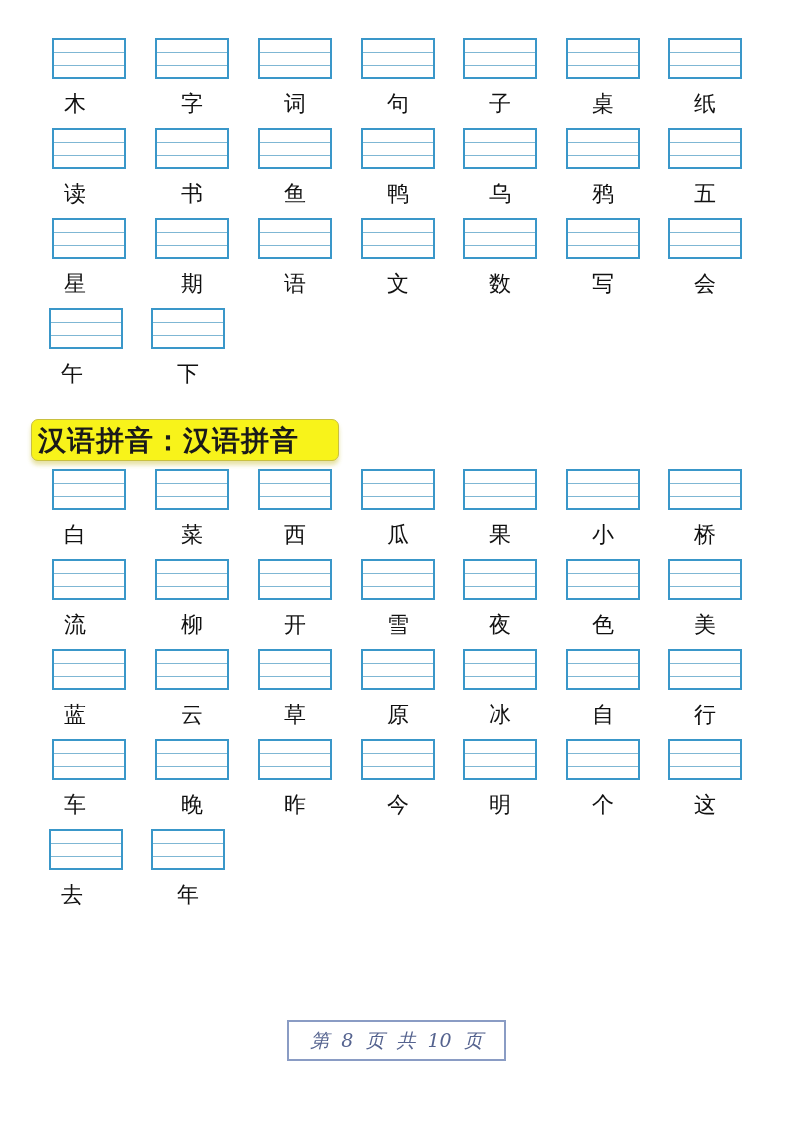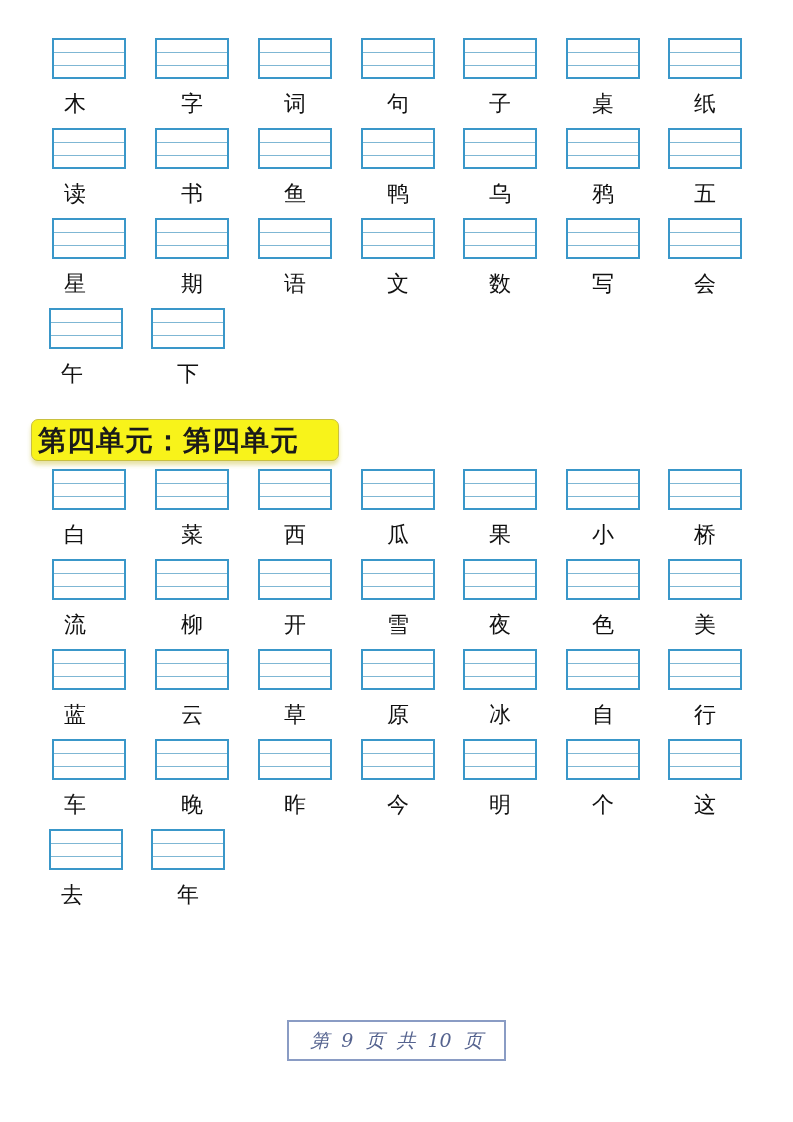--- a/index.html
+++ b/index.html
@@ -277,15 +277,15 @@
       <div class="l2"></div>
     </div>
     <div class="char left" style="left: 49px; top: 883px;">去</div>
     <div class="box" style="left: 151px; top: 829px;">
       <div class="l1"></div>
       <div class="l2"></div>
     </div>
     <div class="char" style="left: 151px; top: 883px;">年</div>
   </div>
 
-<div class="section-title">第四单元：第四单元</div>
-
-<div class="footer">第 9 页 共 10 页</div>
+<div class="section-title">汉语拼音：汉语拼音</div>
+
+<div class="footer">第 8 页 共 10 页</div>
 
 </body></html>

